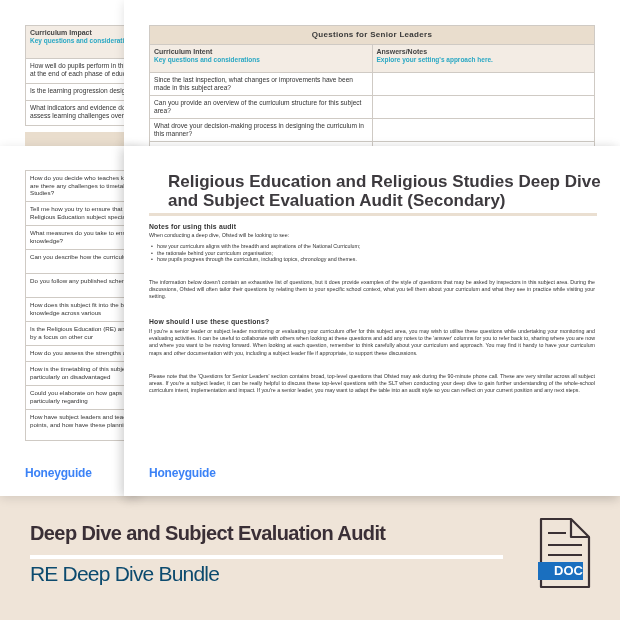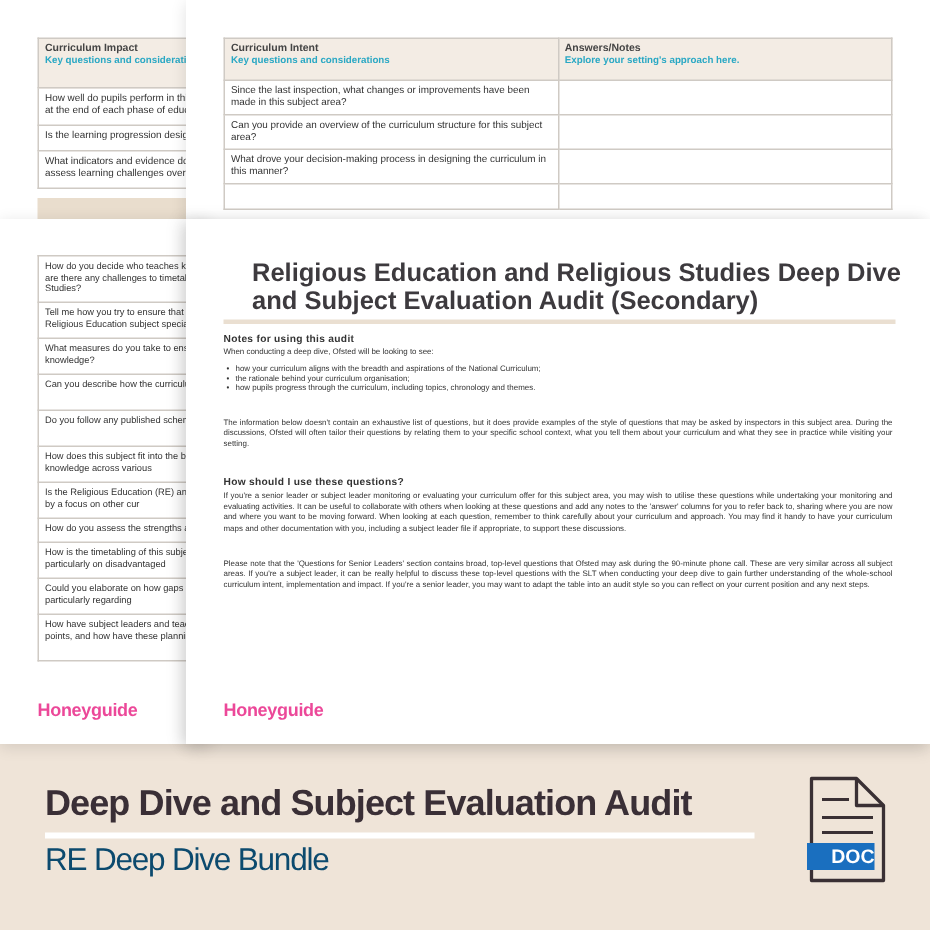--- a/index.html
+++ b/index.html
@@ -29,24 +29,24 @@
   .hdr-sub { color:#2aa8c4; font-weight:bold; font-size:6.5px; }
   .tbl-title { background:#e9ddcd; text-align:center; font-size:8px; font-weight:bold; color:#3a3a3a; padding:5px 0 !important; letter-spacing:0.3px; }
 
   .doc-title { position:absolute; left:25px; top:26px; width:440px; font-size:17px; line-height:19px; font-weight:bold; color:#3d3a3e;margin-left:19px; }
   .doc-rule { position:absolute; left:25px; top:67px; width:448px; height:3px; background:#eadfd1; }
   .sec-h { position:absolute; font-size:6.8px; font-weight:bold; color:#333; letter-spacing:0.2px; }
   .para { position:absolute; font-size:5.3px; line-height:7.2px; color:#333; text-align:justify; }
   .bul { position:absolute; font-size:5.3px; line-height:6.6px; color:#333; margin:0; padding-left:8px; }
   .bul li { list-style:none; position:relative; }
   .bul li::before { content:"•"; position:absolute; left:-6px; }
-  .logo { position:absolute; font-size:12px; font-weight:bold; color:#ec4899; letter-spacing:-0.2px; }
+  .logo { position:absolute; font-size:12px; font-weight:bold; color:#3b82f6; letter-spacing:-0.2px; }
   .logo::after { content:""; position:absolute; left:-2px; right:-4px; bottom:0px; height:4px; background:#efe6d8; z-index:-1; border-radius:2px; }
 
-  .bottom-title { position:absolute; left:30px; top:522px; font-size:24px; font-weight:bold; color:#3a2f36; letter-spacing:-0.6px; }
+  .bottom-title { position:absolute; left:30px; top:522px; font-size:20px; font-weight:bold; color:#3a2f36; letter-spacing:-0.6px; }
   .bottom-rule { position:absolute; left:30px; top:555px; width:473px; height:4px; background:#ffffff; }
   .bottom-sub { position:absolute; left:30px; top:562px; font-size:21px; color:#0c4a6e; letter-spacing:-0.8px; }
 
   .doc-icon { position:absolute; left:538px; top:517px; width:54px; height:72px; }
 </style>
 </head>
 <body>
 
 <div class="page" id="p1">
   <table class="tbl" style="left:25px; top:25px; width:150px;">
@@ -67,20 +67,23 @@
           <td style="height:18px;">What indicators and evidence do you use to assess learning challenges over time?</td>
         </tr>
   </tbody>
     </table>
   <div style="position:absolute;left:25px;top:132px;width:150px;height:14px;background:#e9ddcd;"></div>
 </div>
 
 <div class="page" id="p2">
   <table class="tbl" style="left:25px; top:25px; width:446px;">
     <tbody>
+        <tr>
+          <td colspan="2" class="tbl-title">Questions for Senior Leaders</td>
+        </tr>
     <tr>
       <td class="hdr-cell" style="width:50%;height:21px;">
         <div class="hdr-title">Curriculum Intent</div>
         <div class="hdr-sub">Key questions and considerations</div>
       </td>
       <td class="hdr-cell">
         <div class="hdr-title">Answers/Notes</div>
         <div class="hdr-sub">Explore your setting's approach here.</div>
       </td>
     </tr>

